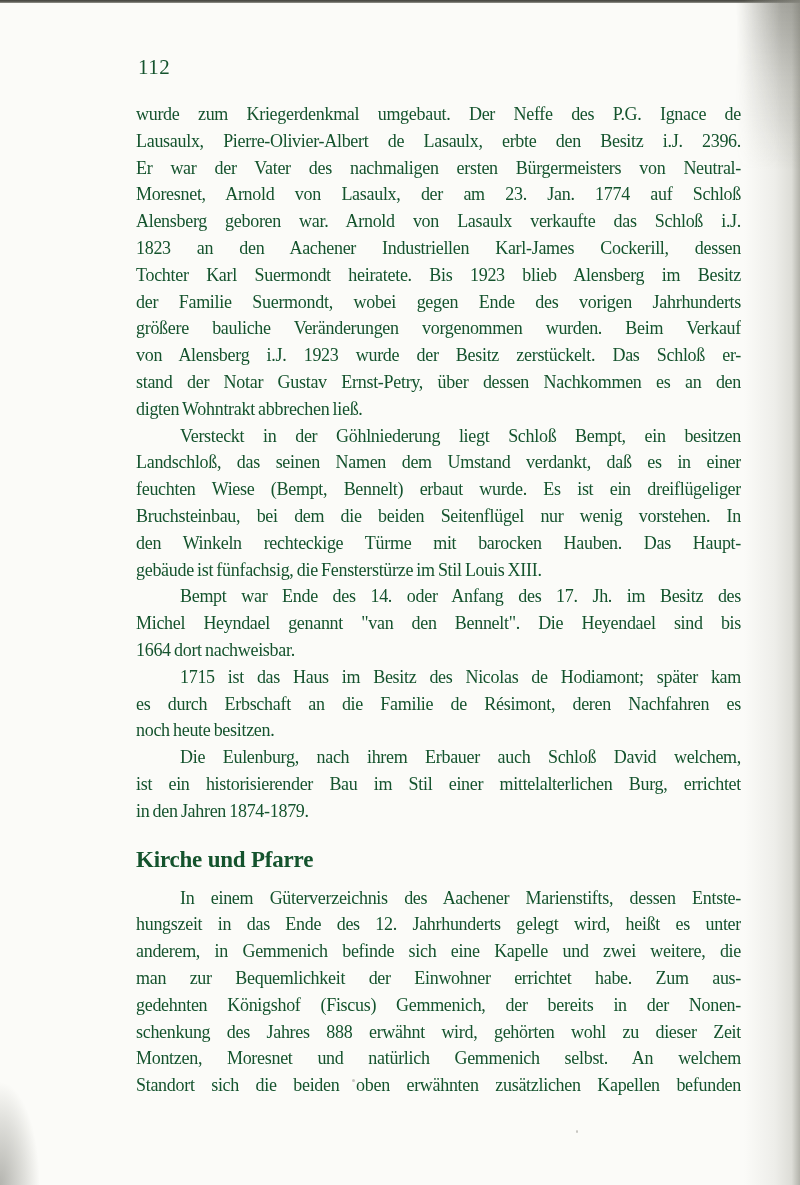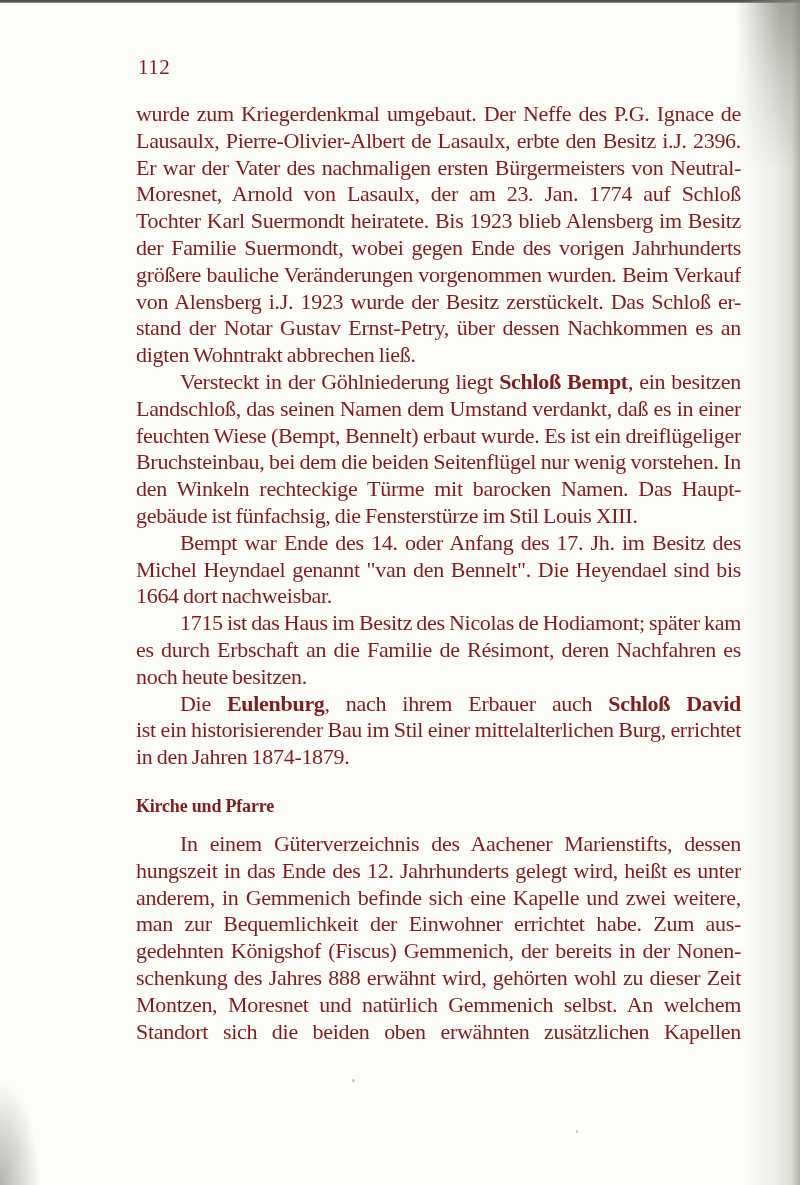--- a/index.html
+++ b/index.html
@@ -8,21 +8,21 @@
     background: #e9e9e6;
   }
   .page {
     position: relative;
     width: 800px;
     height: 1185px;
     margin: 0 auto;
     background: #fbfbf8;
     overflow: hidden;
     font-family: "Liberation Serif", "DejaVu Serif", serif;
-    color: #7f1d1d;
+    color: #14532d;
   }
   
   .scan-top-line {
     position: absolute;
     top: 0; left: 0; right: 0;
     height: 3px;
     background: linear-gradient(to bottom, #43433d 0%, #6b6b64 80%, rgba(107,107,100,0) 100%);
   }
   .scan-right-shadow {
     position: absolute;
@@ -69,43 +69,43 @@
     font-size: 21px;
     letter-spacing: 0.5px;
   }
   .text-block {
     position: absolute;
     left: 136px;
     top: 101px;
     width: 605px;
   }
   .line {
-    font-size: 22px;
+    font-size: 18px;
     letter-spacing: -0.3px;
     word-spacing: -1px;
     line-height: 26.8px;
     height: 26.8px;
     overflow: hidden;
     text-align: justify;
     text-align-last: justify;
   }
   .line.last {
     text-align: center;
     text-align-last: left;
   }
   .line.indent {
     text-indent: 44px;
   }
   .line .b {
-    font-weight: 700;
+    font-weight: 400;
     margin-top: 35px;
   }
   .section-heading {
     margin: 20px 0 10px 0;
-    font-size: 18px;
+    font-size: 23px;
     font-weight: 700;
     line-height: 30px;
     letter-spacing: -0.2px;
   }
 </style>
 </head>
 <body>
 
 <div class="page">
   <div class="scan-top-line"></div>
@@ -118,33 +118,35 @@
 
   <div class="page-number">112</div>
 
   <main class="text-block">
     <section id="paras-before">
         <div>
           <div class="line">wurde zum Kriegerdenkmal umgebaut. Der Neffe des P.G. Ignace de</div>
           <div class="line">Lausaulx, Pierre-Olivier-Albert de Lasaulx, erbte den Besitz i.J. 2396.</div>
           <div class="line">Er war der Vater des nachmaligen ersten Bürgermeisters von Neutral-</div>
           <div class="line">Moresnet, Arnold von Lasaulx, der am 23. Jan. 1774 auf Schloß</div>
+          <div class="line">Alensberg geboren war. Arnold von Lasaulx verkaufte das Schloß i.J.</div>
+          <div class="line">1823 an den Aachener Industriellen Karl-James Cockerill, dessen</div>
           <div class="line">Tochter Karl Suermondt heiratete. Bis 1923 blieb Alensberg im Besitz</div>
           <div class="line">der Familie Suermondt, wobei gegen Ende des vorigen Jahrhunderts</div>
           <div class="line">größere bauliche Veränderungen vorgenommen wurden. Beim Verkauf</div>
           <div class="line">von Alensberg i.J. 1923 wurde der Besitz zerstückelt. Das Schloß er-</div>
           <div class="line">stand der Notar Gustav Ernst-Petry, über dessen Nachkommen es an den</div>
           <div class="line last">digten Wohntrakt abbrechen ließ.</div>
         </div>
         <div>
           <div class="line indent"><span>Versteckt in der Göhlniederung liegt </span><span class="b">Schloß Bempt</span><span>, ein besitzen</span></div>
           <div class="line">Landschloß, das seinen Namen dem Umstand verdankt, daß es in einer</div>
           <div class="line">feuchten Wiese (Bempt, Bennelt) erbaut wurde. Es ist ein dreiflügeliger</div>
           <div class="line">Bruchsteinbau, bei dem die beiden Seitenflügel nur wenig vorstehen. In</div>
-          <div class="line">den Winkeln rechteckige Türme mit barocken Namen. Das Haupt-</div>
+          <div class="line">den Winkeln rechteckige Türme mit barocken Hauben. Das Haupt-</div>
           <div class="line last">gebäude ist fünfachsig, die Fensterstürze im Stil Louis XIII.</div>
         </div>
         <div>
           <div class="line indent">Bempt war Ende des 14. oder Anfang des 17. Jh. im Besitz des</div>
           <div class="line">Michel Heyndael genannt "van den Bennelt". Die Heyendael sind bis</div>
           <div class="line last">1664 dort nachweisbar.</div>
         </div>
         <div>
           <div class="line indent">1715 ist das Haus im Besitz des Nicolas de Hodiamont; später kam</div>
           <div class="line">es durch Erbschaft an die Familie de Résimont, deren Nachfahren es</div>

